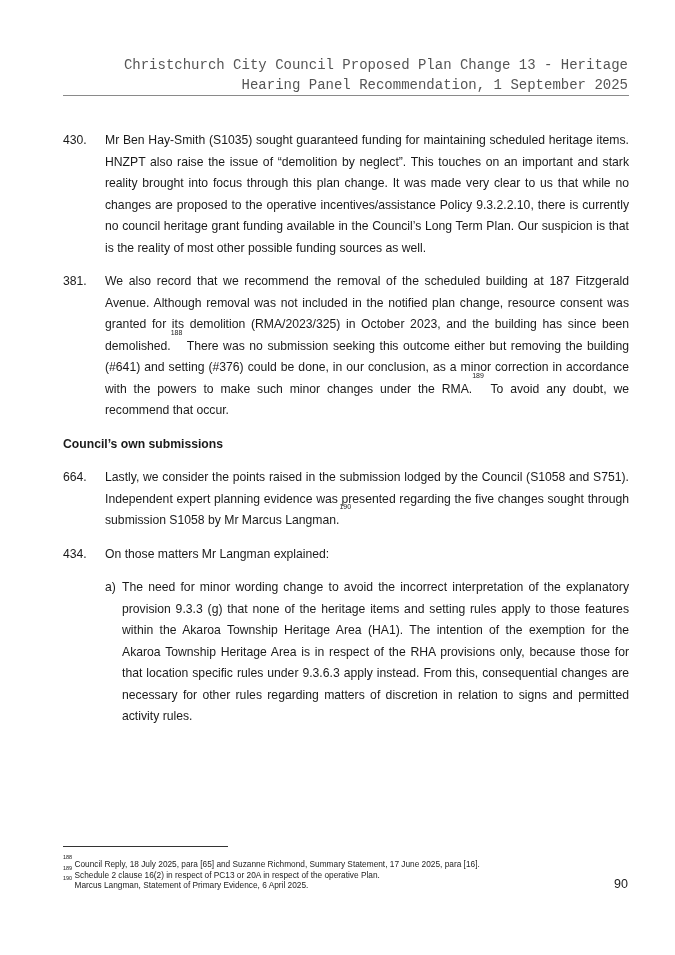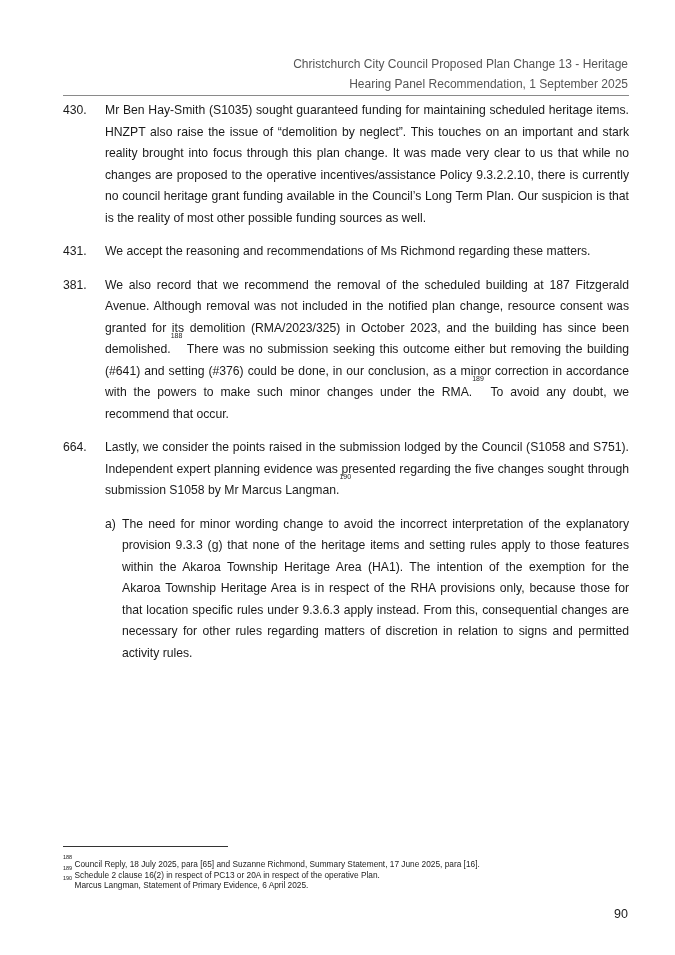--- a/index.html
+++ b/index.html
@@ -1,58 +1,59 @@
 <!DOCTYPE html>
 <html><head>
 <meta charset="utf-8">
 <style>
   html, body { margin:0; padding:0; background:#ffffff; }
   body { width:675px; height:955px; position:relative; overflow:hidden;
          font-family:"Liberation Sans", sans-serif; color:#1a1a1a; }
-  .hdr { position:absolute; right:47px; font-size:12px; color:#555; text-align:right; }
+  .hdr { position:absolute; right:47px; font-size:14px; color:#555; text-align:right;font-family:Liberation Mono, monospace; }
   .hdr1 { top:57px; }
   .hdr2 { top:77px;margin-left:48px; }
   .hdr-rule { position:absolute; left:63px; width:566px; top:95px; height:0; border-top:1.5px solid #8a8a8a; }
-  .body { position:absolute; left:63px; width:566px; top:100px; font-size:12.2px; line-height:21.5px; }
+  .body { position:absolute; left:63px; width:566px; top:130px; font-size:12.2px; line-height:21.5px; }
   .para { position:relative; padding-left:42px; text-align:justify; margin-bottom:12px; }
   .para .num { position:absolute; left:0; top:0; }
   .heading { font-weight:bold; margin-bottom:12px; margin-top:2px; }
   .sub { position:relative; padding-left:59px; text-align:justify; margin-bottom:12px; }
   .sub .lbl { position:absolute; left:42px; top:0; }
   sup { font-size:7px; vertical-align:top; position:relative; top:-3px; line-height:0; }
   .fn-rule { position:absolute; left:63px; top:846px; width:165px; border-top:1px solid #333; }
   .footnotes { position:absolute; left:63px; top:859px; font-size:8.3px; line-height:10.5px; color:#222; }
   .footnotes sup { font-size:5.5px; top:-2px; }
-  .pagenum { position:absolute; right:47px; top:877px; font-size:12.5px;margin-top:30px; }
+  .pagenum { position:absolute; right:47px; top:877px; font-size:12.5px; }
 </style>
 </head>
 <body>
 
 <div class="hdr hdr1">Christchurch City Council Proposed Plan Change 13 - Heritage</div>
 <div class="hdr hdr2">Hearing Panel Recommendation, 1 September 2025</div>
 <div class="hdr-rule"></div>
 
 <div class="body">
   <div class="para">
     <span class="num">430.</span>
     <span>Mr Ben Hay-Smith (S1035) sought guaranteed funding for maintaining scheduled heritage items.  HNZPT also raise the issue of “demolition by neglect”.  This touches on an important and stark reality brought into focus through this plan change.  It was made very clear to us that while no changes are proposed to the operative incentives/assistance Policy 9.3.2.2.10, there is currently no council heritage grant funding available in the Council’s Long Term Plan.  Our suspicion is that is the reality of most other possible funding sources as well.</span>
   </div>
   <div class="para">
-    <span class="num">431.</span>
-    <span>We accept the reasoning and recommendations of Ms Richmond regarding these matters.</span>
-  </div>
-  <div class="para">
     <span class="num">381.</span>
     <span>We also record that we recommend the removal of the scheduled building at 187 Fitzgerald Avenue.  Although removal was not included in the notified plan change, resource consent was granted for its demolition (RMA/2023/325) in October 2023, and the building has since been demolished.</span><sup>188</sup><span>  There was no submission seeking this outcome either but removing the building (#641) and setting (#376) could be done, in our conclusion, as a minor correction in accordance with the powers to make such minor changes under the RMA.</span><sup>189</sup><span>  To avoid any doubt, we recommend that occur.</span>
   </div>
 
+  <div class="heading">Council’s own submissions</div>
 
   <div class="para">
     <span class="num">664.</span>
     <span>Lastly, we consider the points raised in the submission lodged by the Council (S1058 and S751).  Independent expert planning evidence was presented regarding the five changes sought through submission S1058 by Mr Marcus Langman.</span><sup>190</sup>
+  </div>
+  <div class="para">
+    <span class="num">434.</span>
+    <span>On those matters Mr Langman explained:</span>
   </div>
 
   <div class="sub">
     <span class="lbl">a)</span>
     <span>The need for minor wording change to avoid the incorrect interpretation of the explanatory provision 9.3.3 (g) that none of the heritage items and setting rules apply to those features within the Akaroa Township Heritage Area (HA1).  The intention of the exemption for the Akaroa Township Heritage Area is in respect of the RHA provisions only, because those for that location specific rules under 9.3.6.3 apply instead.  From this, consequential changes are necessary for other rules regarding matters of discretion in relation to signs and permitted activity rules.</span>
   </div>
 </div>
 
 <div class="fn-rule"></div>
 <div class="footnotes">

